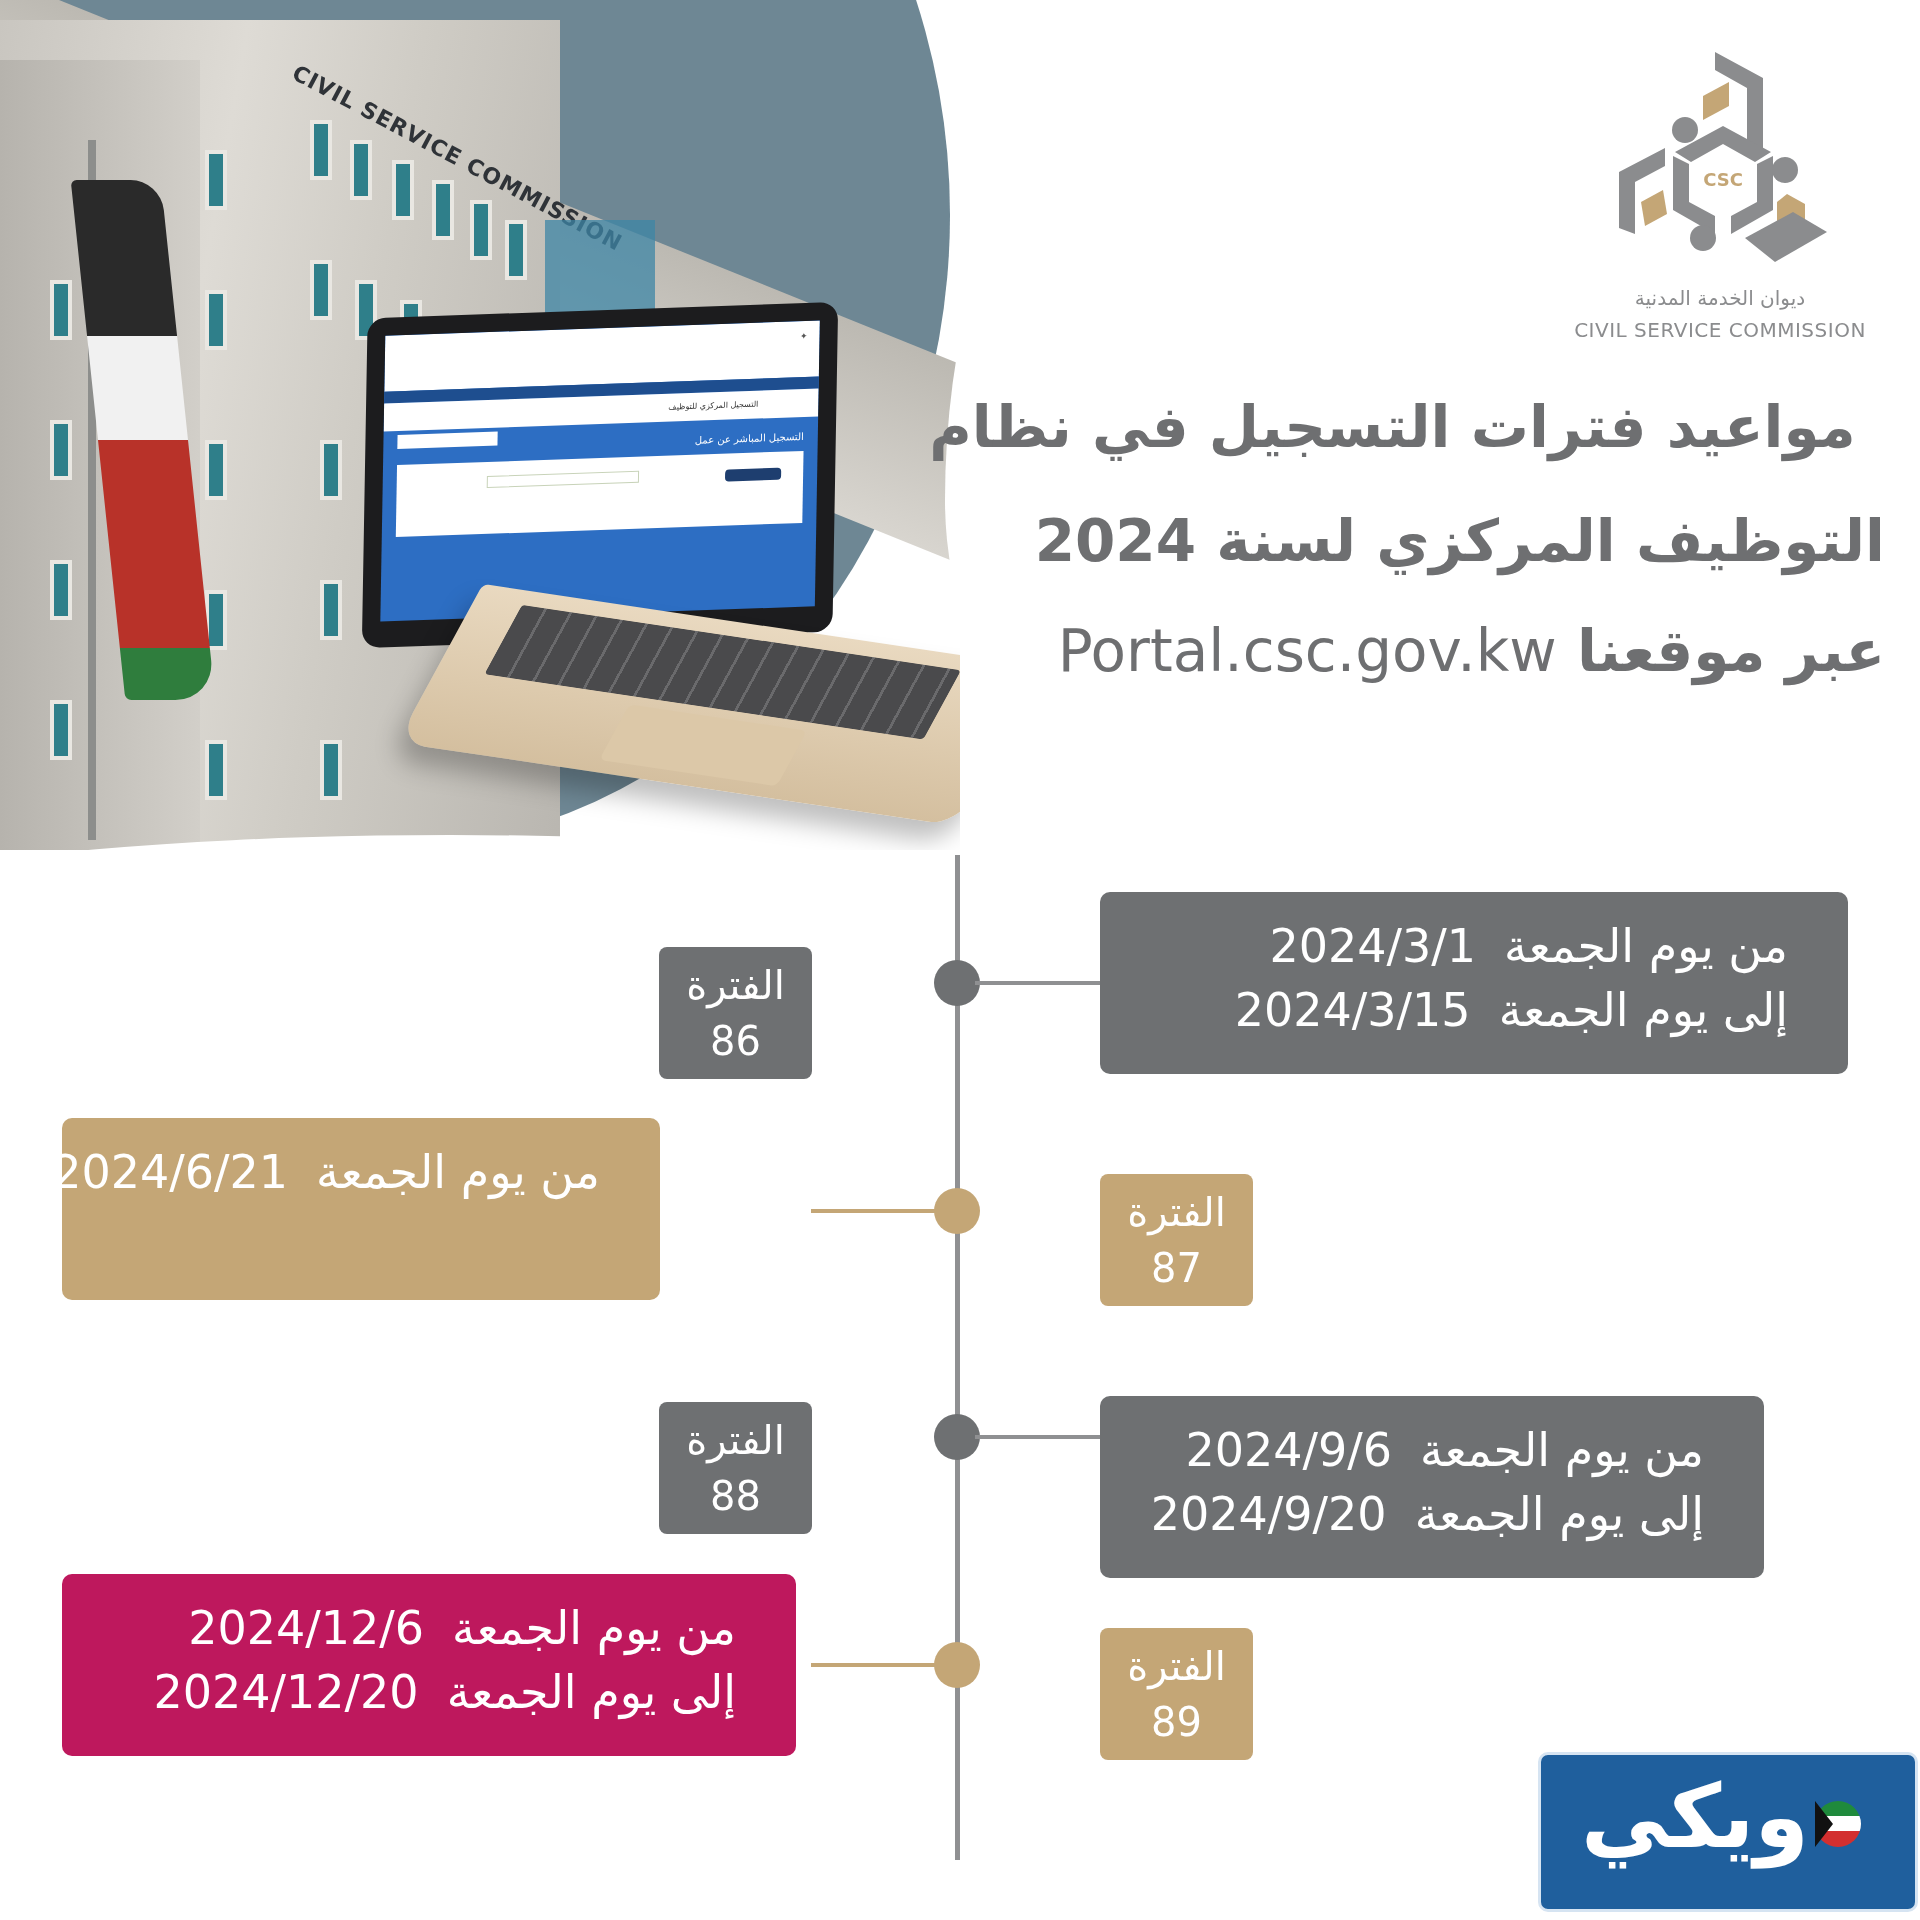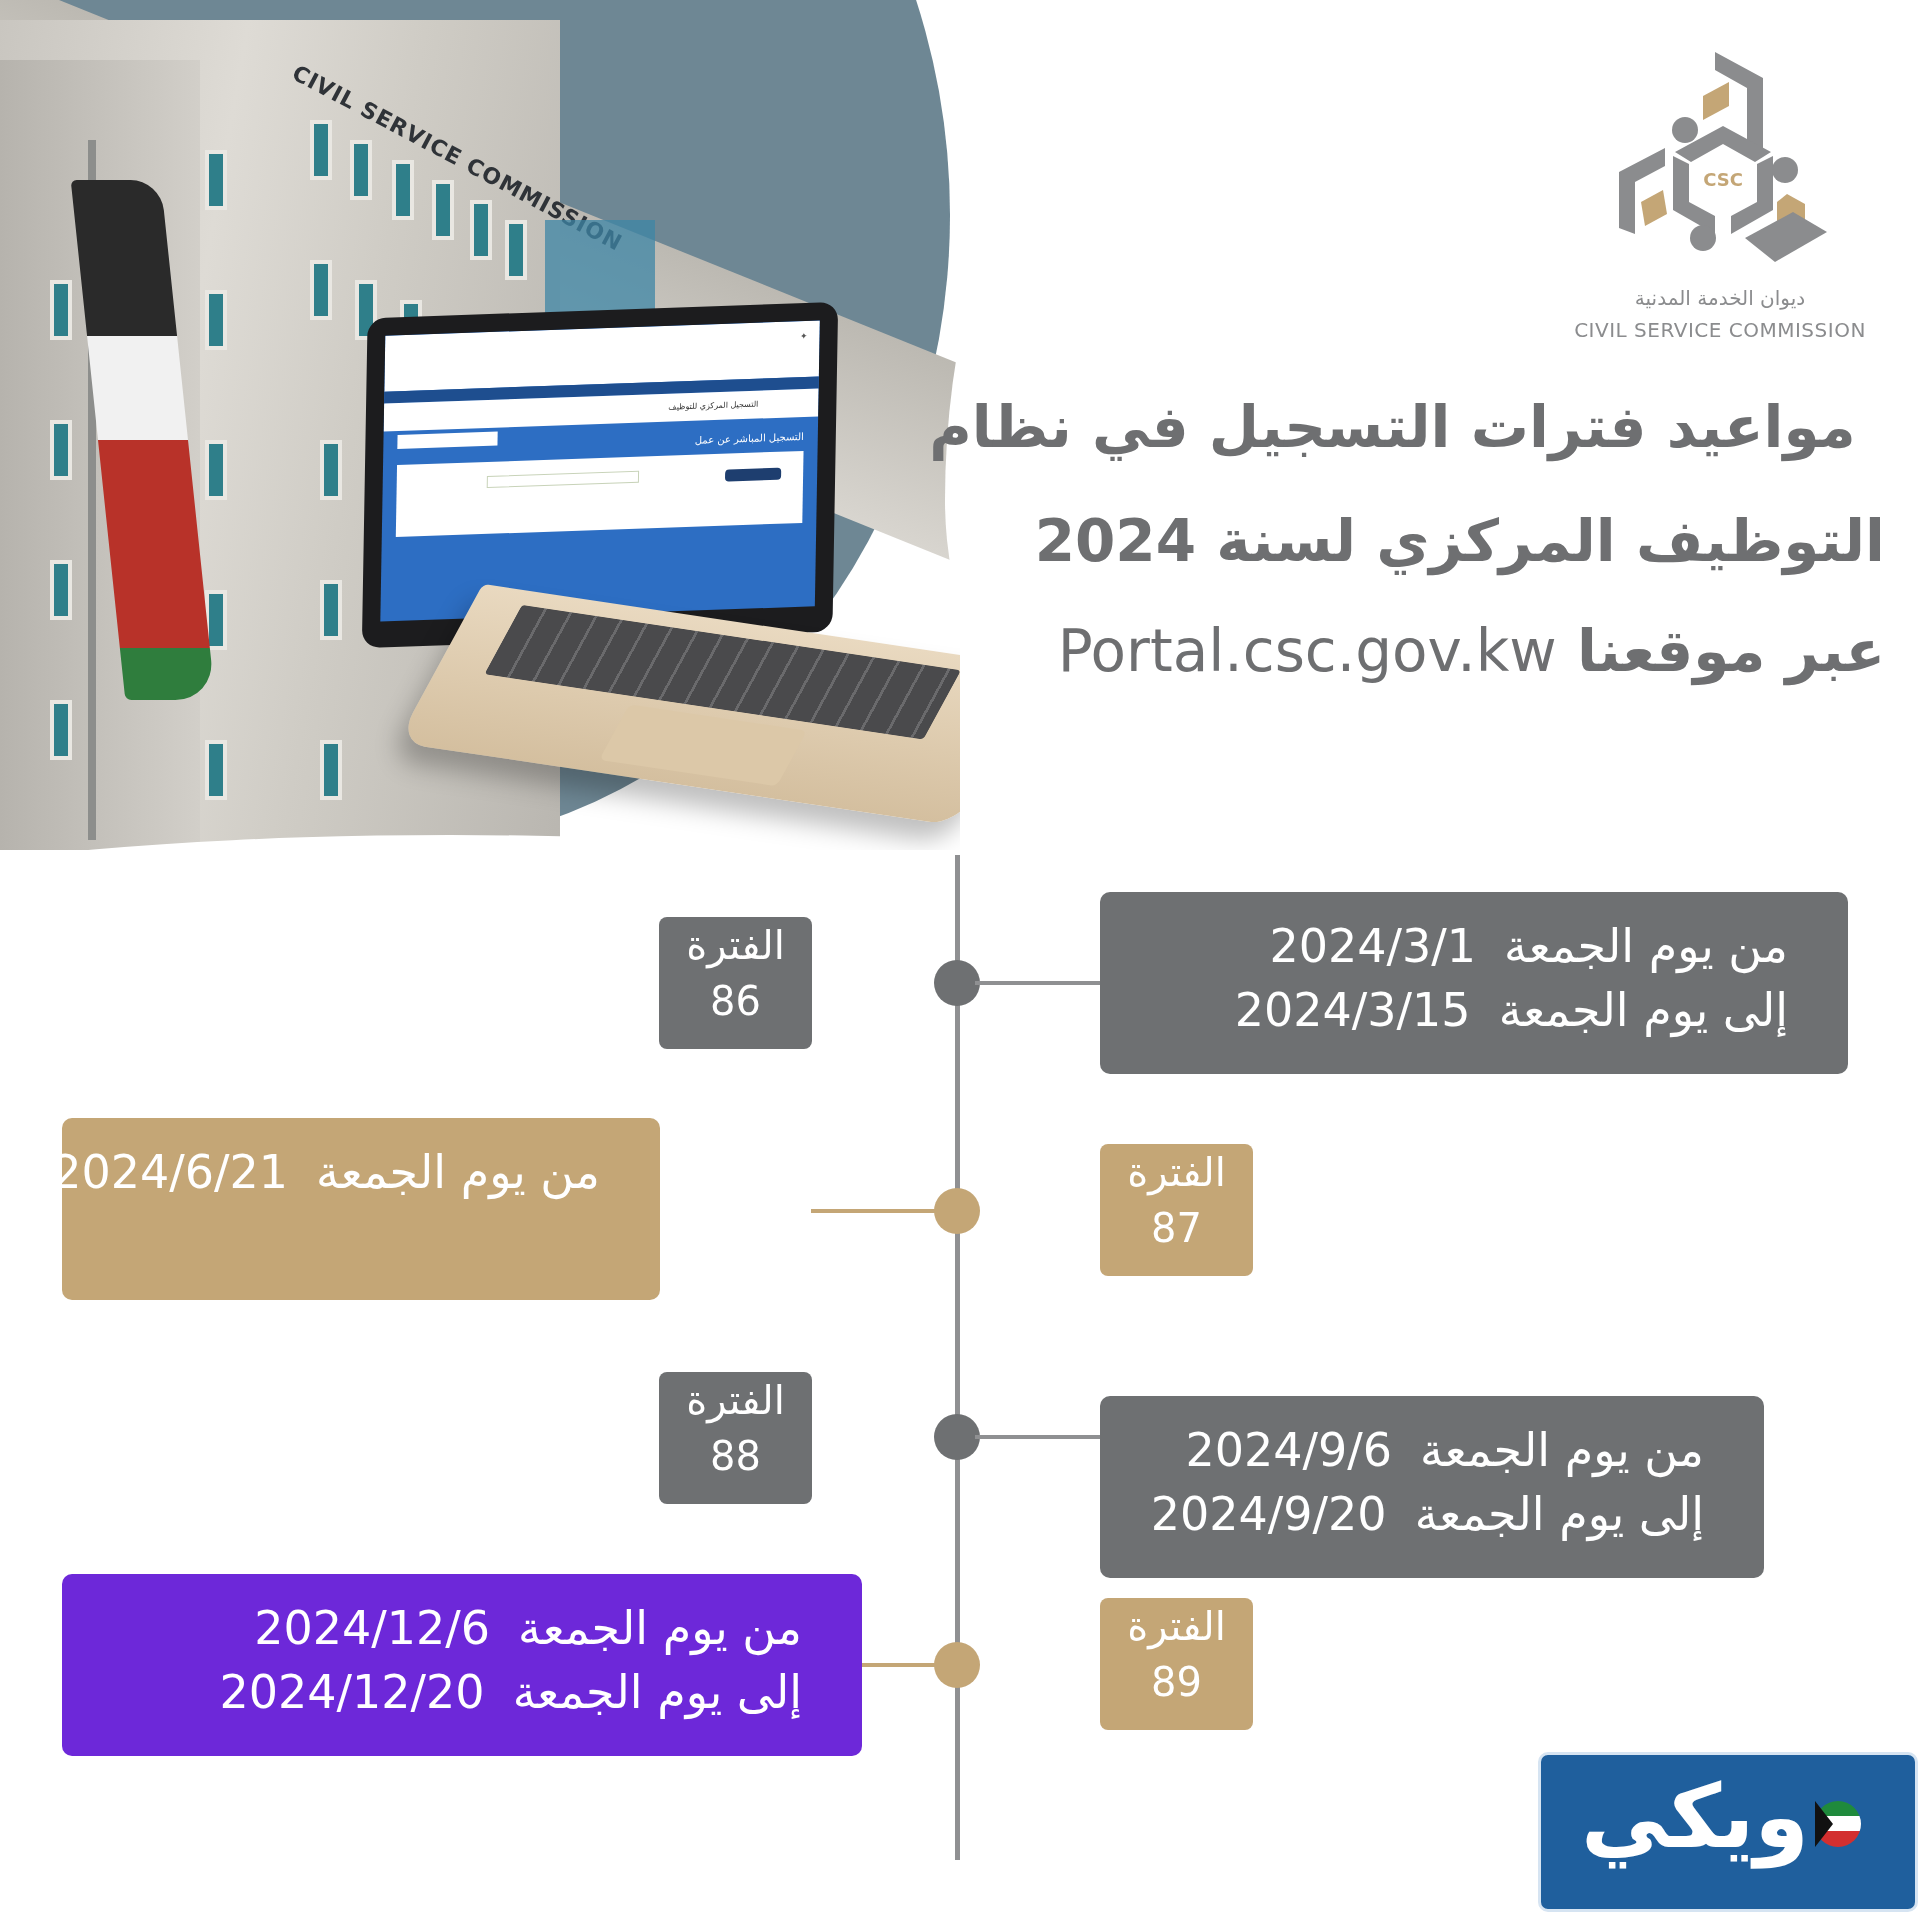--- a/index.html
+++ b/index.html
@@ -42,21 +42,21 @@
   .h1{top:398px;text-align:center;} .h2{top:512px;} .h3{top:622px;}
   .url{direction:ltr;unicode-bidi:embed;font-weight:normal;}
 
   
   .axis{left:955px;top:855px;width:5px;height:1005px;background:#8f9092;}
   .dot{width:46px;height:46px;border-radius:50%;}
   .conn{height:4px;}
   .card{border-radius:10px;color:#ffffff;direction:rtl;text-align:right;font-size:46px;line-height:64px;box-sizing:border-box;padding:22px 60px 0 0;}
   .card .ln{white-space:nowrap;}
   .card .dt{display:inline-block;direction:ltr;margin-right:28px;}
-  .badge{width:153px;height:132px;border-radius:8px;color:#ffffff;text-align:center;font-size:40px;line-height:56px;box-sizing:border-box;}
+  .badge{width:153px;height:132px;border-radius:8px;color:#ffffff;text-align:center;font-size:40px;line-height:56px;box-sizing:border-box;padding-top:10px;margin-top:30px;}
   .badge .lbl{direction:rtl;display:block;}
   .wiki{left:1538px;top:1752px;width:380px;height:160px;border-radius:10px;background:#1f5f9d;border:3px solid #d6e4f2;box-sizing:border-box;}
   .wiki-text{position:absolute;left:40px;top:10px;color:#fff;font-size:88px;font-weight:bold;direction:rtl;}
   .wiki-flag{position:absolute;right:54px;top:46px;width:46px;height:46px;border-radius:50%;
      background:linear-gradient(180deg,#1f8a3c 0 33%,#ffffff 33% 66%,#d32f2f 66%);}
   .wiki-flag:before{content:"";position:absolute;left:0;top:0;width:0;height:0;border-top:23px solid transparent;border-bottom:23px solid transparent;border-left:18px solid #111;}
 </style>
 </head>
 <body>
 
@@ -171,21 +171,21 @@
   <div class="ln"><span>من يوم الجمعة</span><span class="dt">2024/9/6</span></div>
   <div class="ln"><span>إلى يوم الجمعة</span><span class="dt">2024/9/20</span></div>
 </div>
 <div class="abs badge" style="left:659px;top:1372px;background:#6e7072;">
   <span class="lbl">الفترة</span>
   <span>88</span>
 </div>
 
 <div class="abs dot" style="left:934px;top:1642px;background:#c4a676;"></div>
 <div class="abs conn" style="left:811px;top:1663px;width:125px;background:#c4a676;"></div>
-<div class="abs card" style="left:62px;top:1574px;width:800px;height:182px;background:#6d28d9;">
+<div class="abs card" style="left:62px;top:1574px;width:734px;height:182px;background:#be185d;">
   <div class="ln"><span>من يوم الجمعة</span><span class="dt">2024/12/6</span></div>
   <div class="ln"><span>إلى يوم الجمعة</span><span class="dt">2024/12/20</span></div>
 </div>
 <div class="abs badge" style="left:1100px;top:1598px;background:#c4a676;">
   <span class="lbl">الفترة</span>
   <span>89</span>
 </div>
 
 <div class="abs wiki">
   <div class="wiki-text">ويكي</div>

